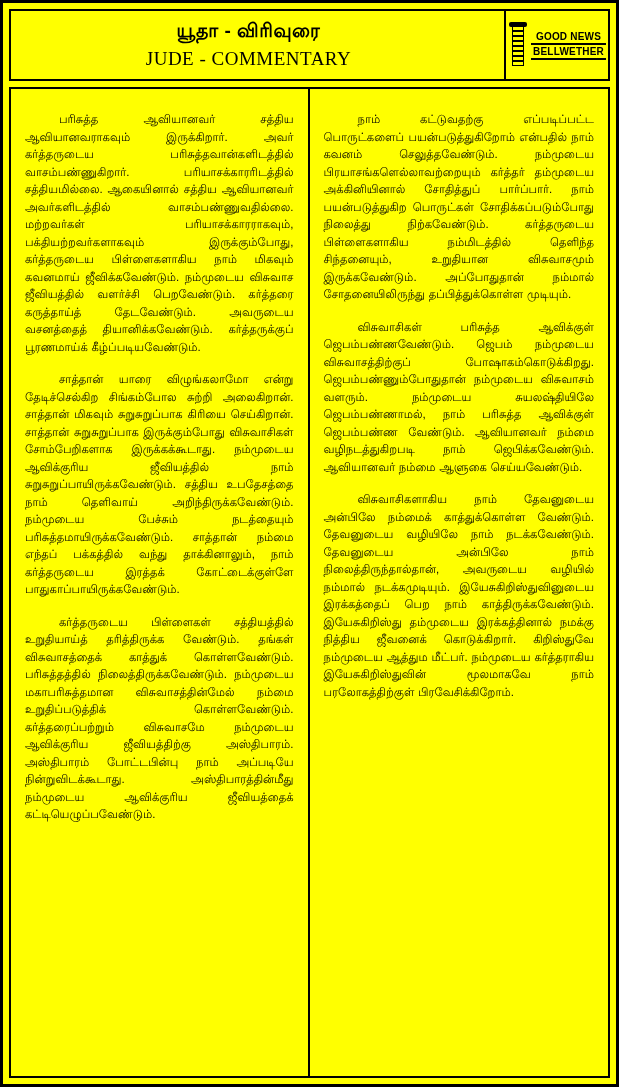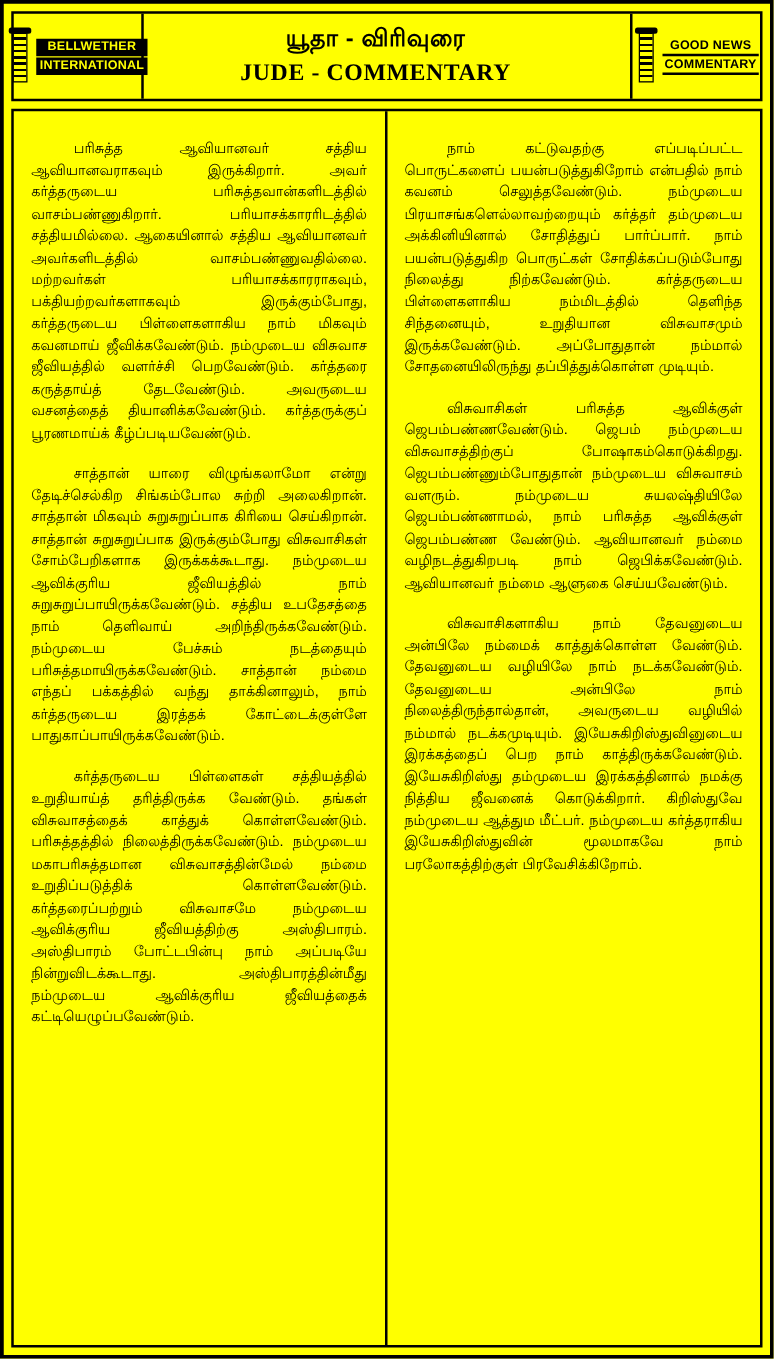--- a/index.html
+++ b/index.html
@@ -110,21 +110,21 @@
     gap: 4px;
   }
   .title-ta {
     font-size: 19px;
     font-weight: bold;
     color: #000000;
     letter-spacing: 0.5px;
   }
   .title-en {
     font-size: 19px;
-    font-weight: bold;
+    font-weight: normal;
     color: #000;
     font-family: "Liberation Serif", serif;
     letter-spacing: 0.5px;
   }
   
   .body-area {
     position: absolute;
     left: 6px;
     top: 84px;
     right: 6px;
@@ -155,47 +155,35 @@
     margin-bottom: 0;
   }
 </style>
 </head>
 <body>
 
 <div class="page">
 
   <div class="header">
 
-    <div class="logo-box">
-      <div class="logo-inner">
-        <span class="logo-glyph">
-          <span class="cap"></span>
-          <span class="tower"></span>
-        </span>
-        <span class="logo-text">
-          <span class="l1">BELLWETHER</span>
-          <span class="l2">INTERNATIONAL</span>
-        </span>
-      </div>
-    </div>
 
     <div class="title-box">
       <div class="title-ta">யூதா - விரிவுரை</div>
       <div class="title-en">JUDE - COMMENTARY</div>
     </div>
 
     <div class="logo-box right">
       <div class="logo-inner">
         <span class="logo-glyph">
           <span class="cap"></span>
           <span class="tower"></span>
         </span>
         <span class="logo-text plain">
           <span class="l1">GOOD NEWS</span>
-          <span class="l2">COMMENTARY</span>
+          <span class="l2">BELLWETHER</span>
         </span>
       </div>
     </div>
 
   </div>
 
   <div class="body-area">
 
     <div class="col left">
       <p class="para">பரிசுத்த ஆவியானவர் சத்திய ஆவியானவராகவும் இருக்கிறார். அவர் கர்த்தருடைய பரிசுத்தவான்களிடத்தில் வாசம்பண்ணுகிறார். பரியாசக்காரரிடத்தில் சத்தியமில்லை. ஆகையினால் சத்திய ஆவியானவர் அவர்களிடத்தில் வாசம்பண்ணுவதில்லை. மற்றவர்கள் பரியாசக்காரராகவும், பக்தியற்றவர்களாகவும் இருக்கும்போது, கர்த்தருடைய பிள்ளைகளாகிய நாம் மிகவும் கவனமாய் ஜீவிக்கவேண்டும். நம்முடைய விசுவாச ஜீவியத்தில் வளர்ச்சி பெறவேண்டும். கர்த்தரை கருத்தாய்த் தேடவேண்டும். அவருடைய வசனத்தைத் தியானிக்கவேண்டும். கர்த்தருக்குப் பூரணமாய்க் கீழ்ப்படியவேண்டும்.</p>

